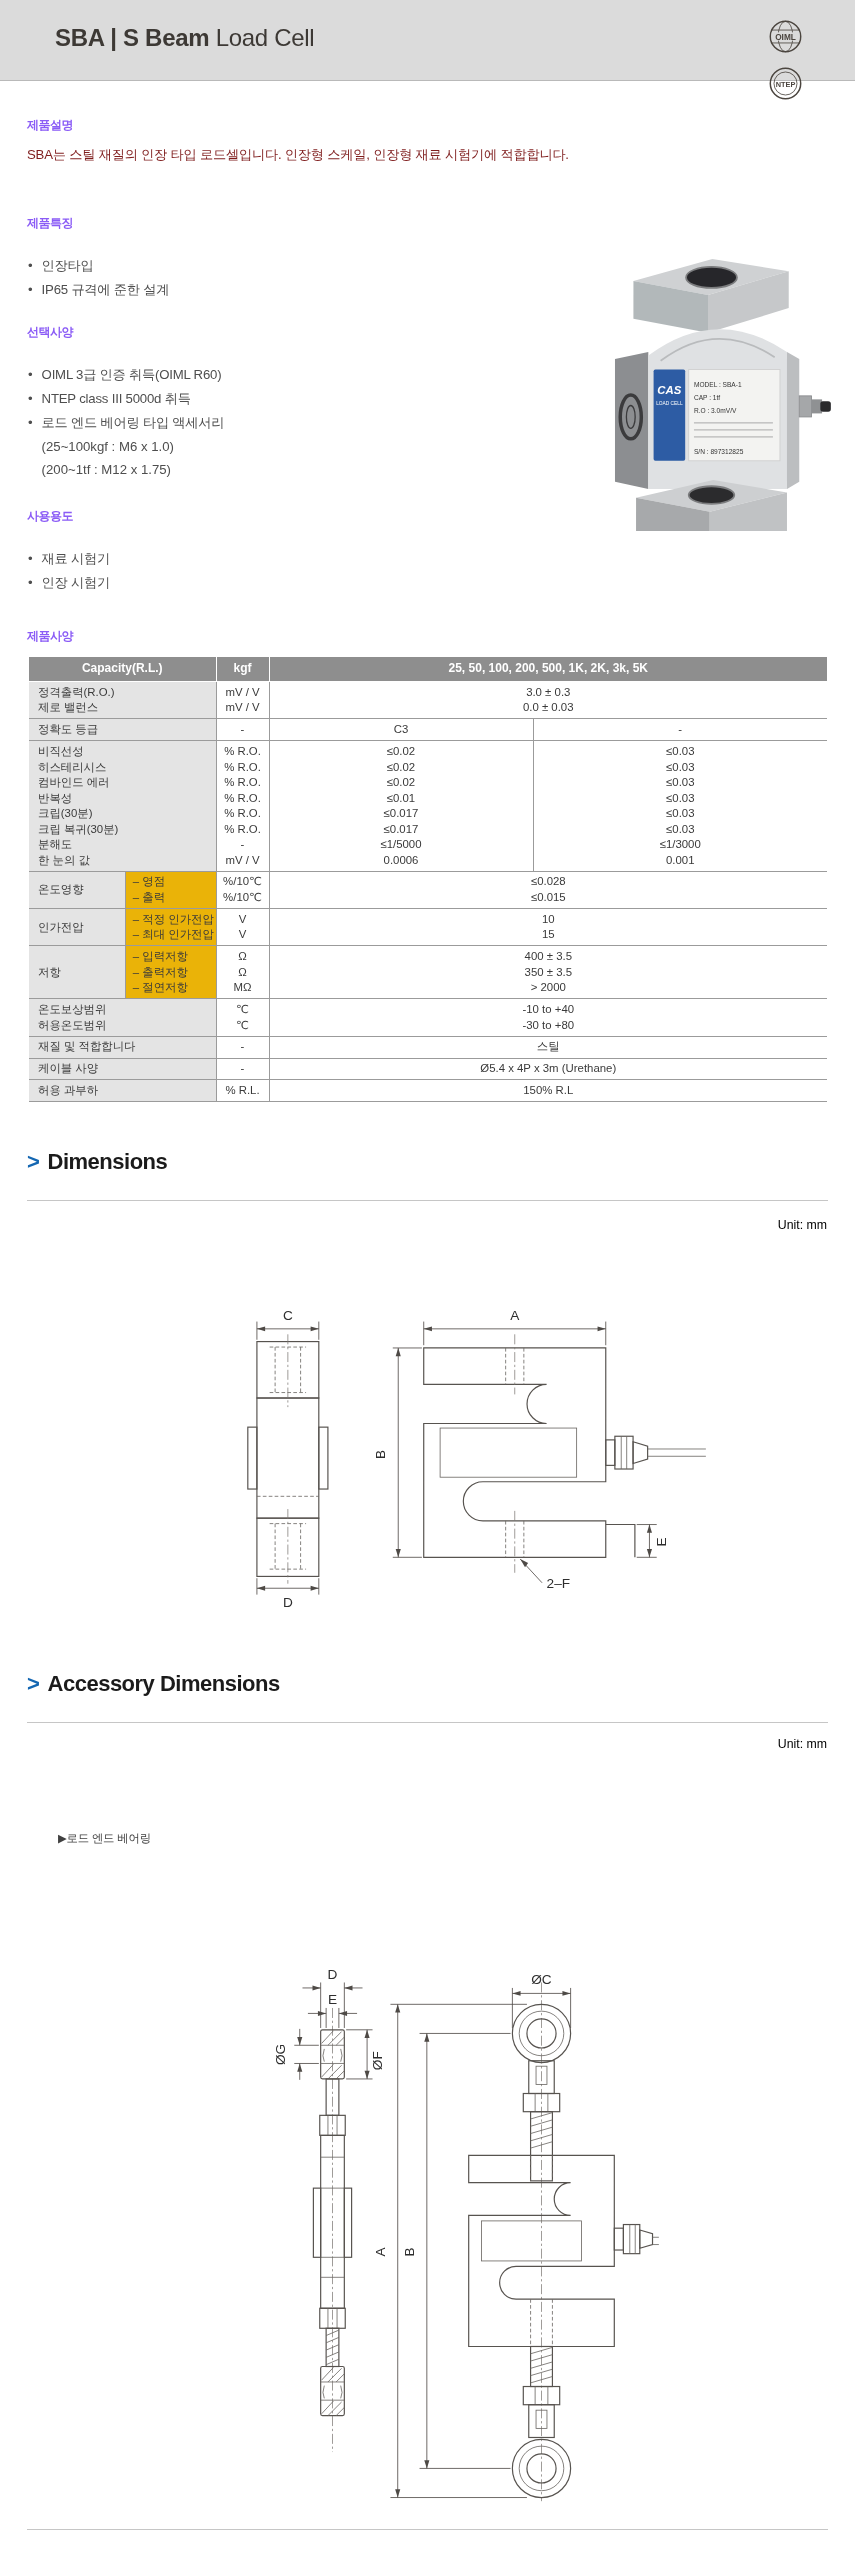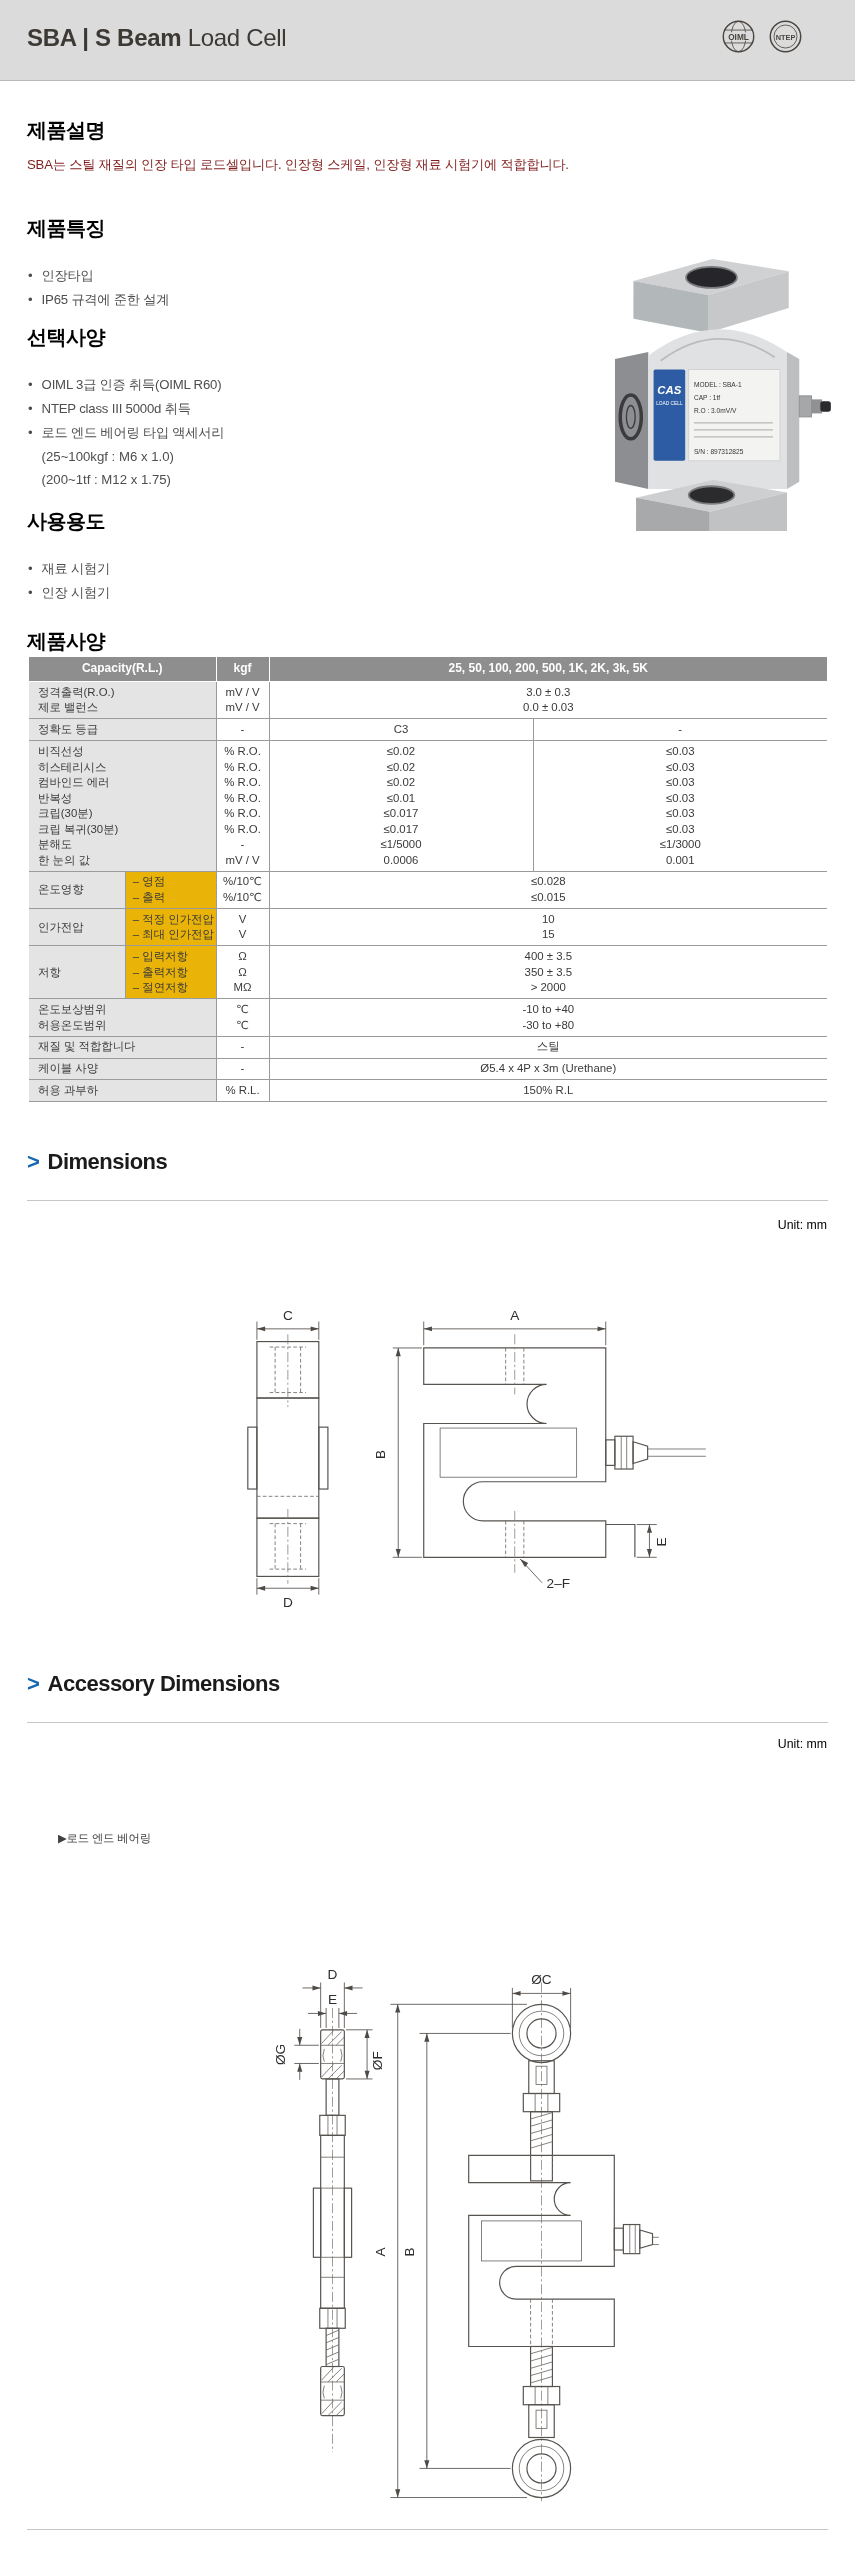--- a/index.html
+++ b/index.html
@@ -3,28 +3,28 @@
 <meta charset="utf-8">
 <style>
   * { box-sizing: border-box; margin: 0; padding: 0; }
   html, body { background: #ffffff; }
   body { width: 856px; font-family: "Liberation Sans", "DejaVu Sans", sans-serif; color: #3c3c3c; }
   .page { position: relative; width: 856px; height: 2576px; background: #fff; overflow: hidden; }
 
   
   .band { position: absolute; left: 0; top: 0; width: 856px; height: 81px; background: #dbdbdb; border-bottom: 0.9px solid #b9b9b9; }
   .title { position: absolute; left: 27px; top: 24px; font-size: 24px; color: #3d3935; white-space: nowrap; letter-spacing: -0.3px; }
-  .title .strong { font-weight: bold; }
+  .title .strong { font-weight: bold; margin-left: 28px; }
   .title .light { font-weight: normal; margin-left: 6.4px; }
-  .logos { position: absolute; top: 19px; right: 53px; display: flex; gap: 12px; }
+  .logos { position: absolute; top: 19px; right: 53px; display: flex; gap: 12px; flex-direction: column; }
   .logos svg { display: block; }
 
   
   .sec { position: absolute; left: 27px; }
-  h2.k { font-size: 20px; font-weight: bold; color: #000000; letter-spacing: -0.5px; }
+  h2.k { font-size: 12px; font-weight: bold; color: #8b5cf6; letter-spacing: -0.5px; }
   .sec p.body { margin-top: 12px; font-size: 13.2px; color: #7f1d1d; letter-spacing: -0.2px; }
   ul.blist { list-style: none; margin-top: 22px; }
   ul.blist li { position: relative; padding-left: 14.6px; font-size: 13.2px; color: #4e4e4e; line-height: 24px; letter-spacing: -0.2px; }
   ul.blist li::before { content: "\2022"; position: absolute; left: 0.9px; top: 0; }
   .subline { padding-left: 14.6px; font-size: 13.2px; color: #4e4e4e; line-height: 23px; }
 
   
   .photo { position: absolute; top: 180px; right: 25.5px; width: 246px; height: 351px; }
 
   

